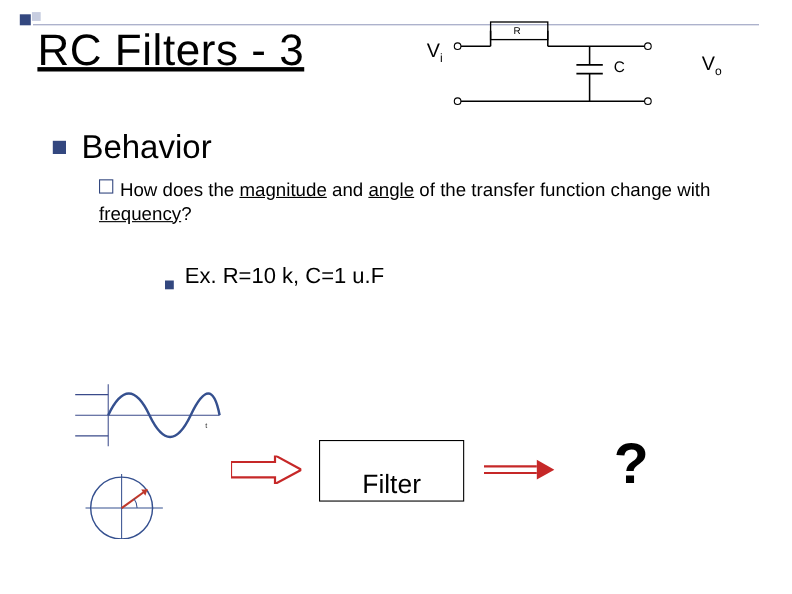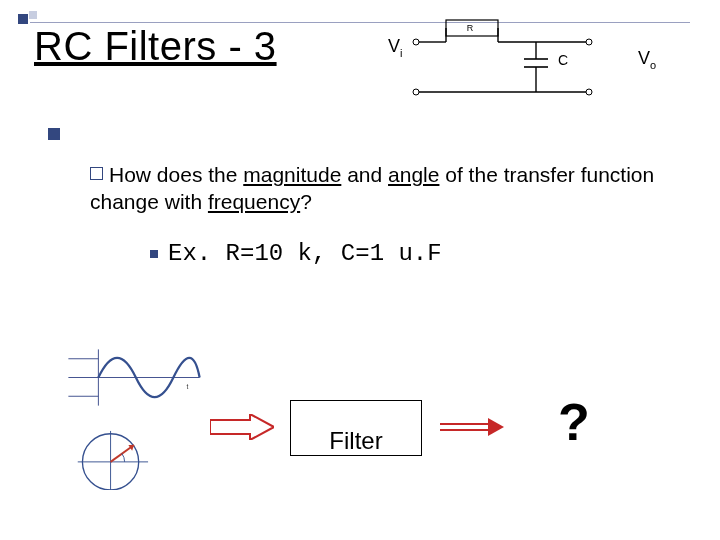--- a/index.html
+++ b/index.html
@@ -73,40 +73,39 @@
     margin-right: 14px;
     flex: 0 0 auto;
   }
   .h2 {
     font-size: 30px;
   }
   .sub-row {
     position: absolute;
     left: 90px;
     width: 580px;
-    font-size: 21px;
+    font-size: 17px;
     line-height: 1.28;
   }
   .hollow-sq {
     display: inline-block;
     width: 11px;
     height: 11px;
     border: 1.5px solid #33477f;
     margin-right: 6px;
     position: relative;
     top: -2px;
   }
   .u { text-decoration: underline; }
   .ex-row {
     position: absolute;
     left: 150px;
-    font-size: 24px;
+    font-size: 20px;
     display: flex;
-    align-items: center;
-    font-family: Liberation Mono, monospace;
+    align-items: flex-end;
   }
   .tiny-sq {
     width: 8px;
     height: 8px;
     background: #33477f;
     margin-right: 10px;
   }
   .sine-phasor {
     position: absolute;
     left: 54px;
@@ -191,20 +190,21 @@
   <text x="172" y="51" font-size="14">C</text>
 
   <line x1="33" y1="78" x2="200" y2="78" stroke="#000" stroke-width="1.4"></line>
 
   <circle cx="203" cy="28" r="3" fill="none" stroke="#000" stroke-width="1"></circle>
   <circle cx="203" cy="78" r="3" fill="none" stroke="#000" stroke-width="1"></circle>
 </svg>
 
 <div class="bullet-row" style="top:118px">
   <div class="bullet-sq"></div>
+  <div class="h2">Behavior</div>
 </div>
 
 <div class="sub-row" style="top:162px">
   <span class="hollow-sq"></span><span>How</span><span> does the </span><span class="u">magnitude</span><span> and </span><span class="u">angle</span><span> of the transfer function change with </span><span class="u">frequency</span><span>?</span>
 </div>
 
 <div class="ex-row" style="top:240px">
   <div class="tiny-sq"></div>
   <div>Ex. R=10 k, C=1 u.F</div>
 </div>

